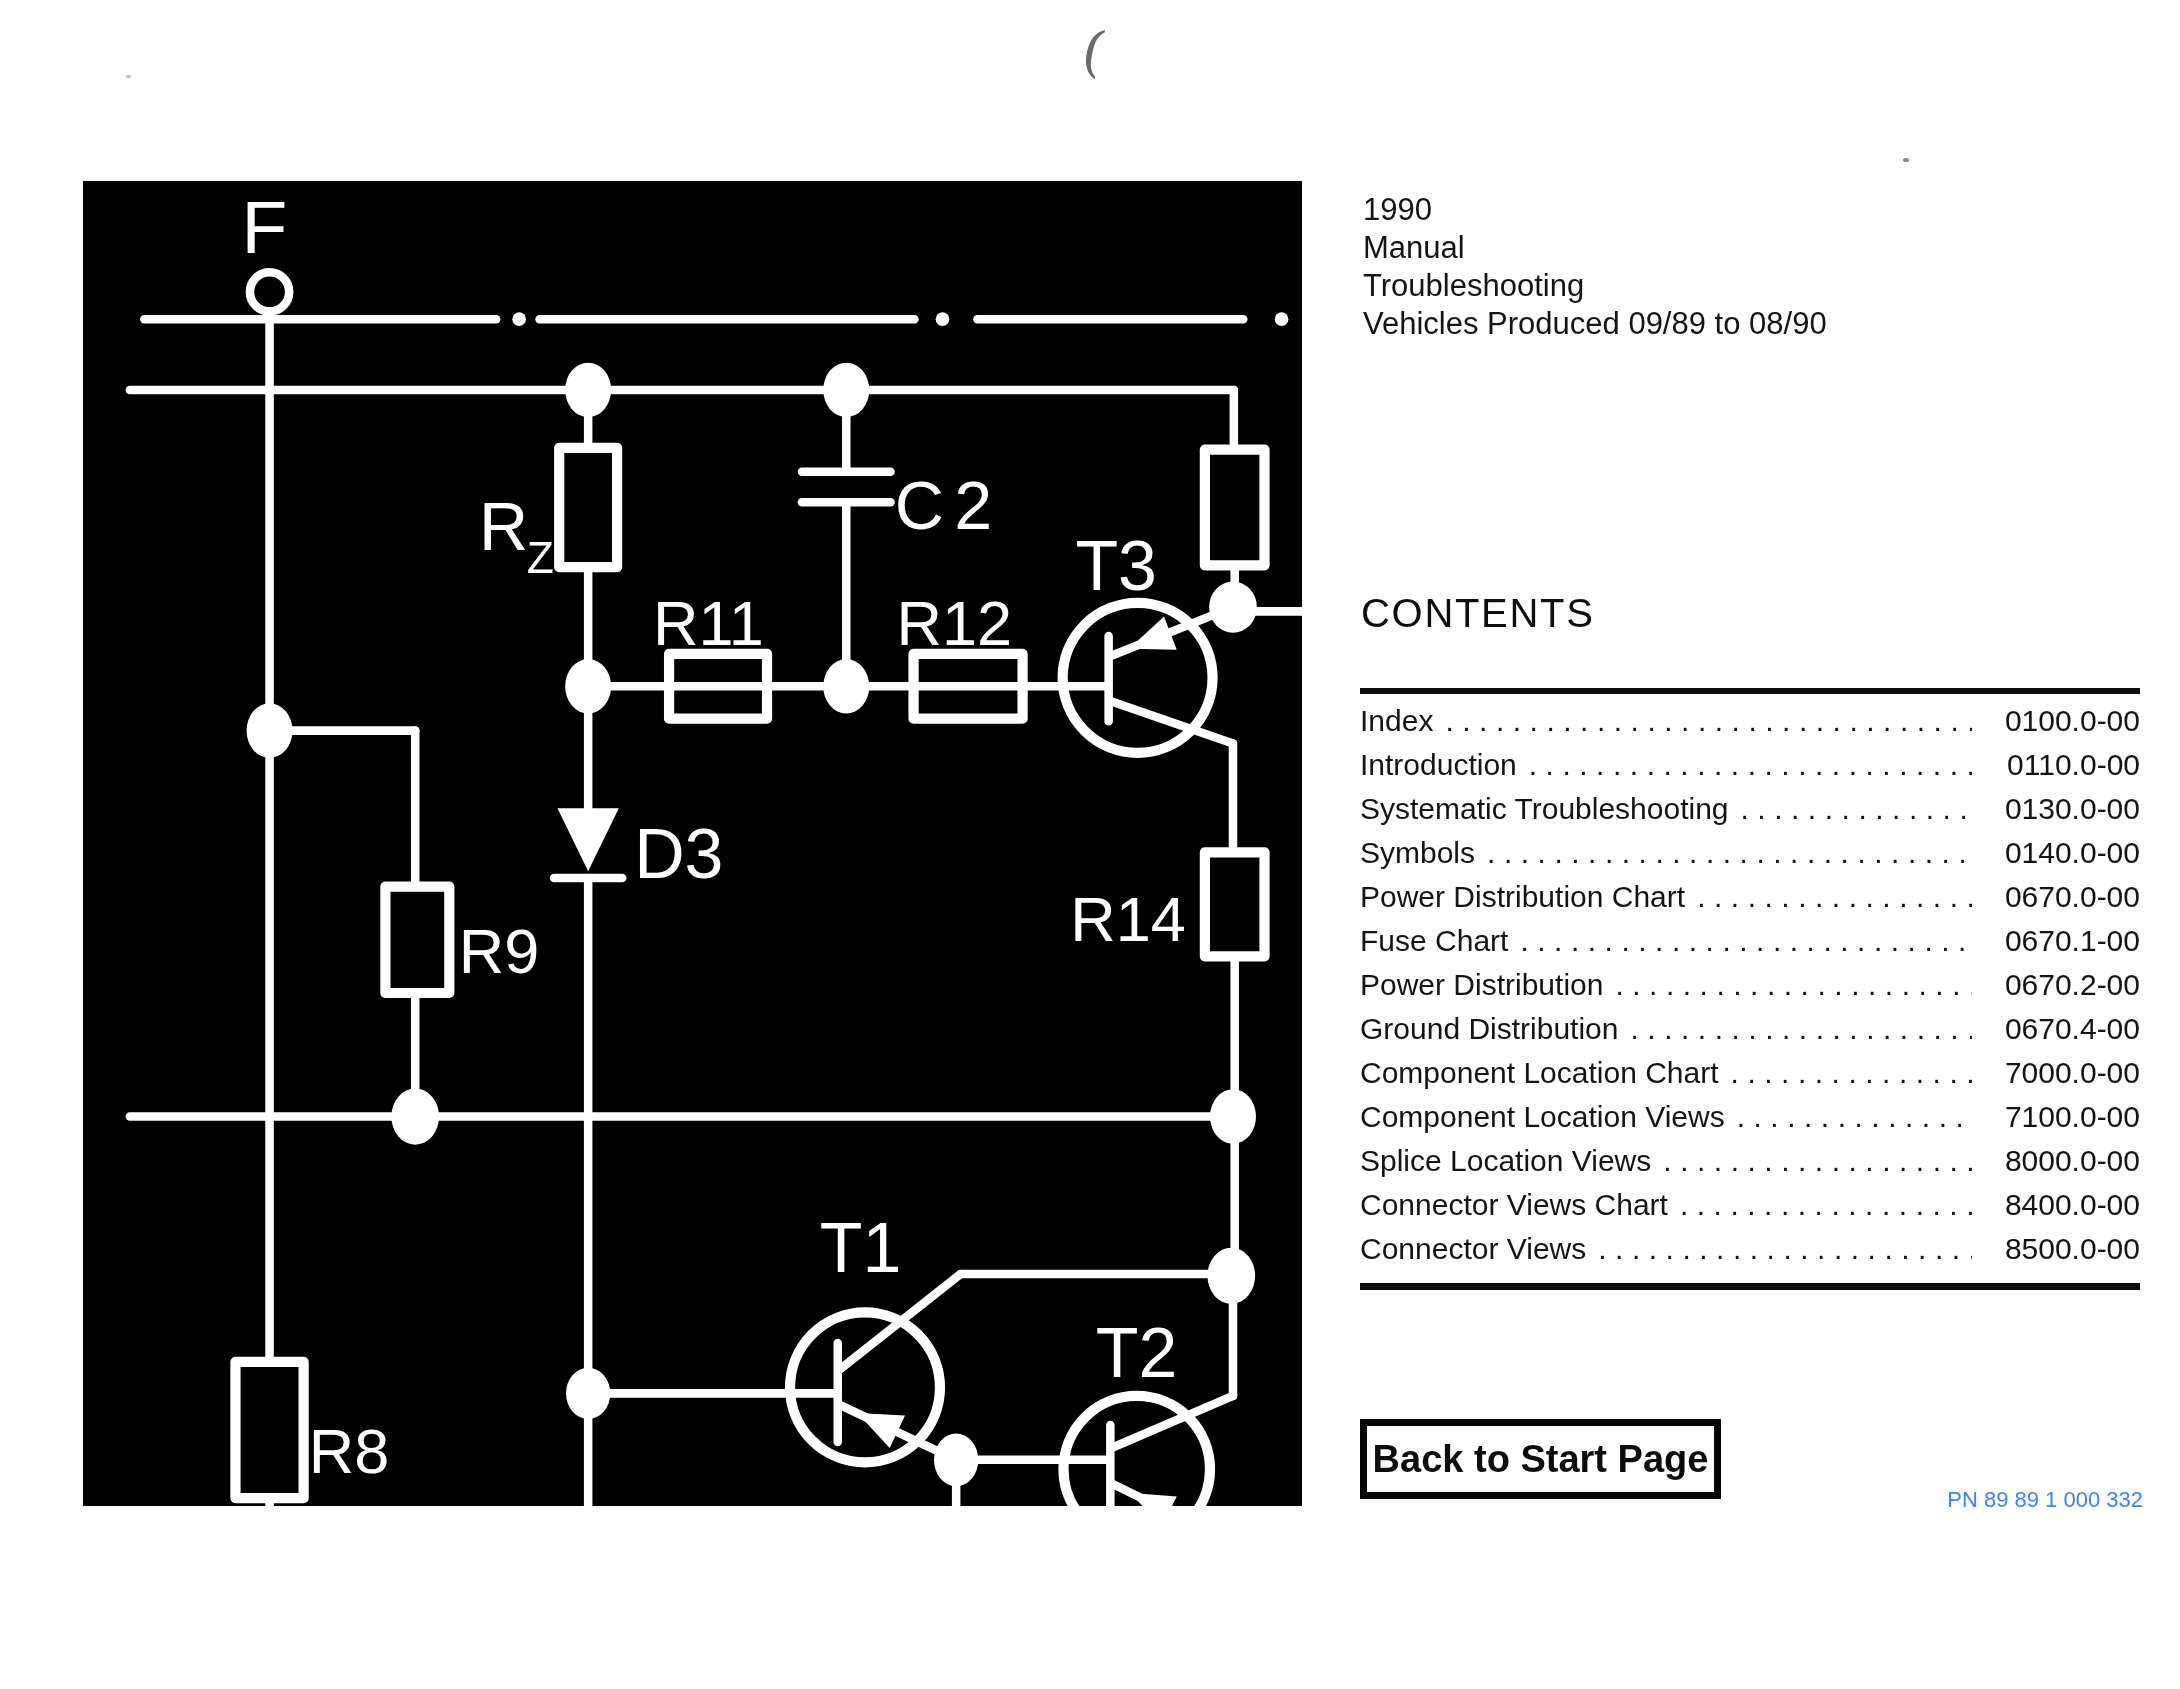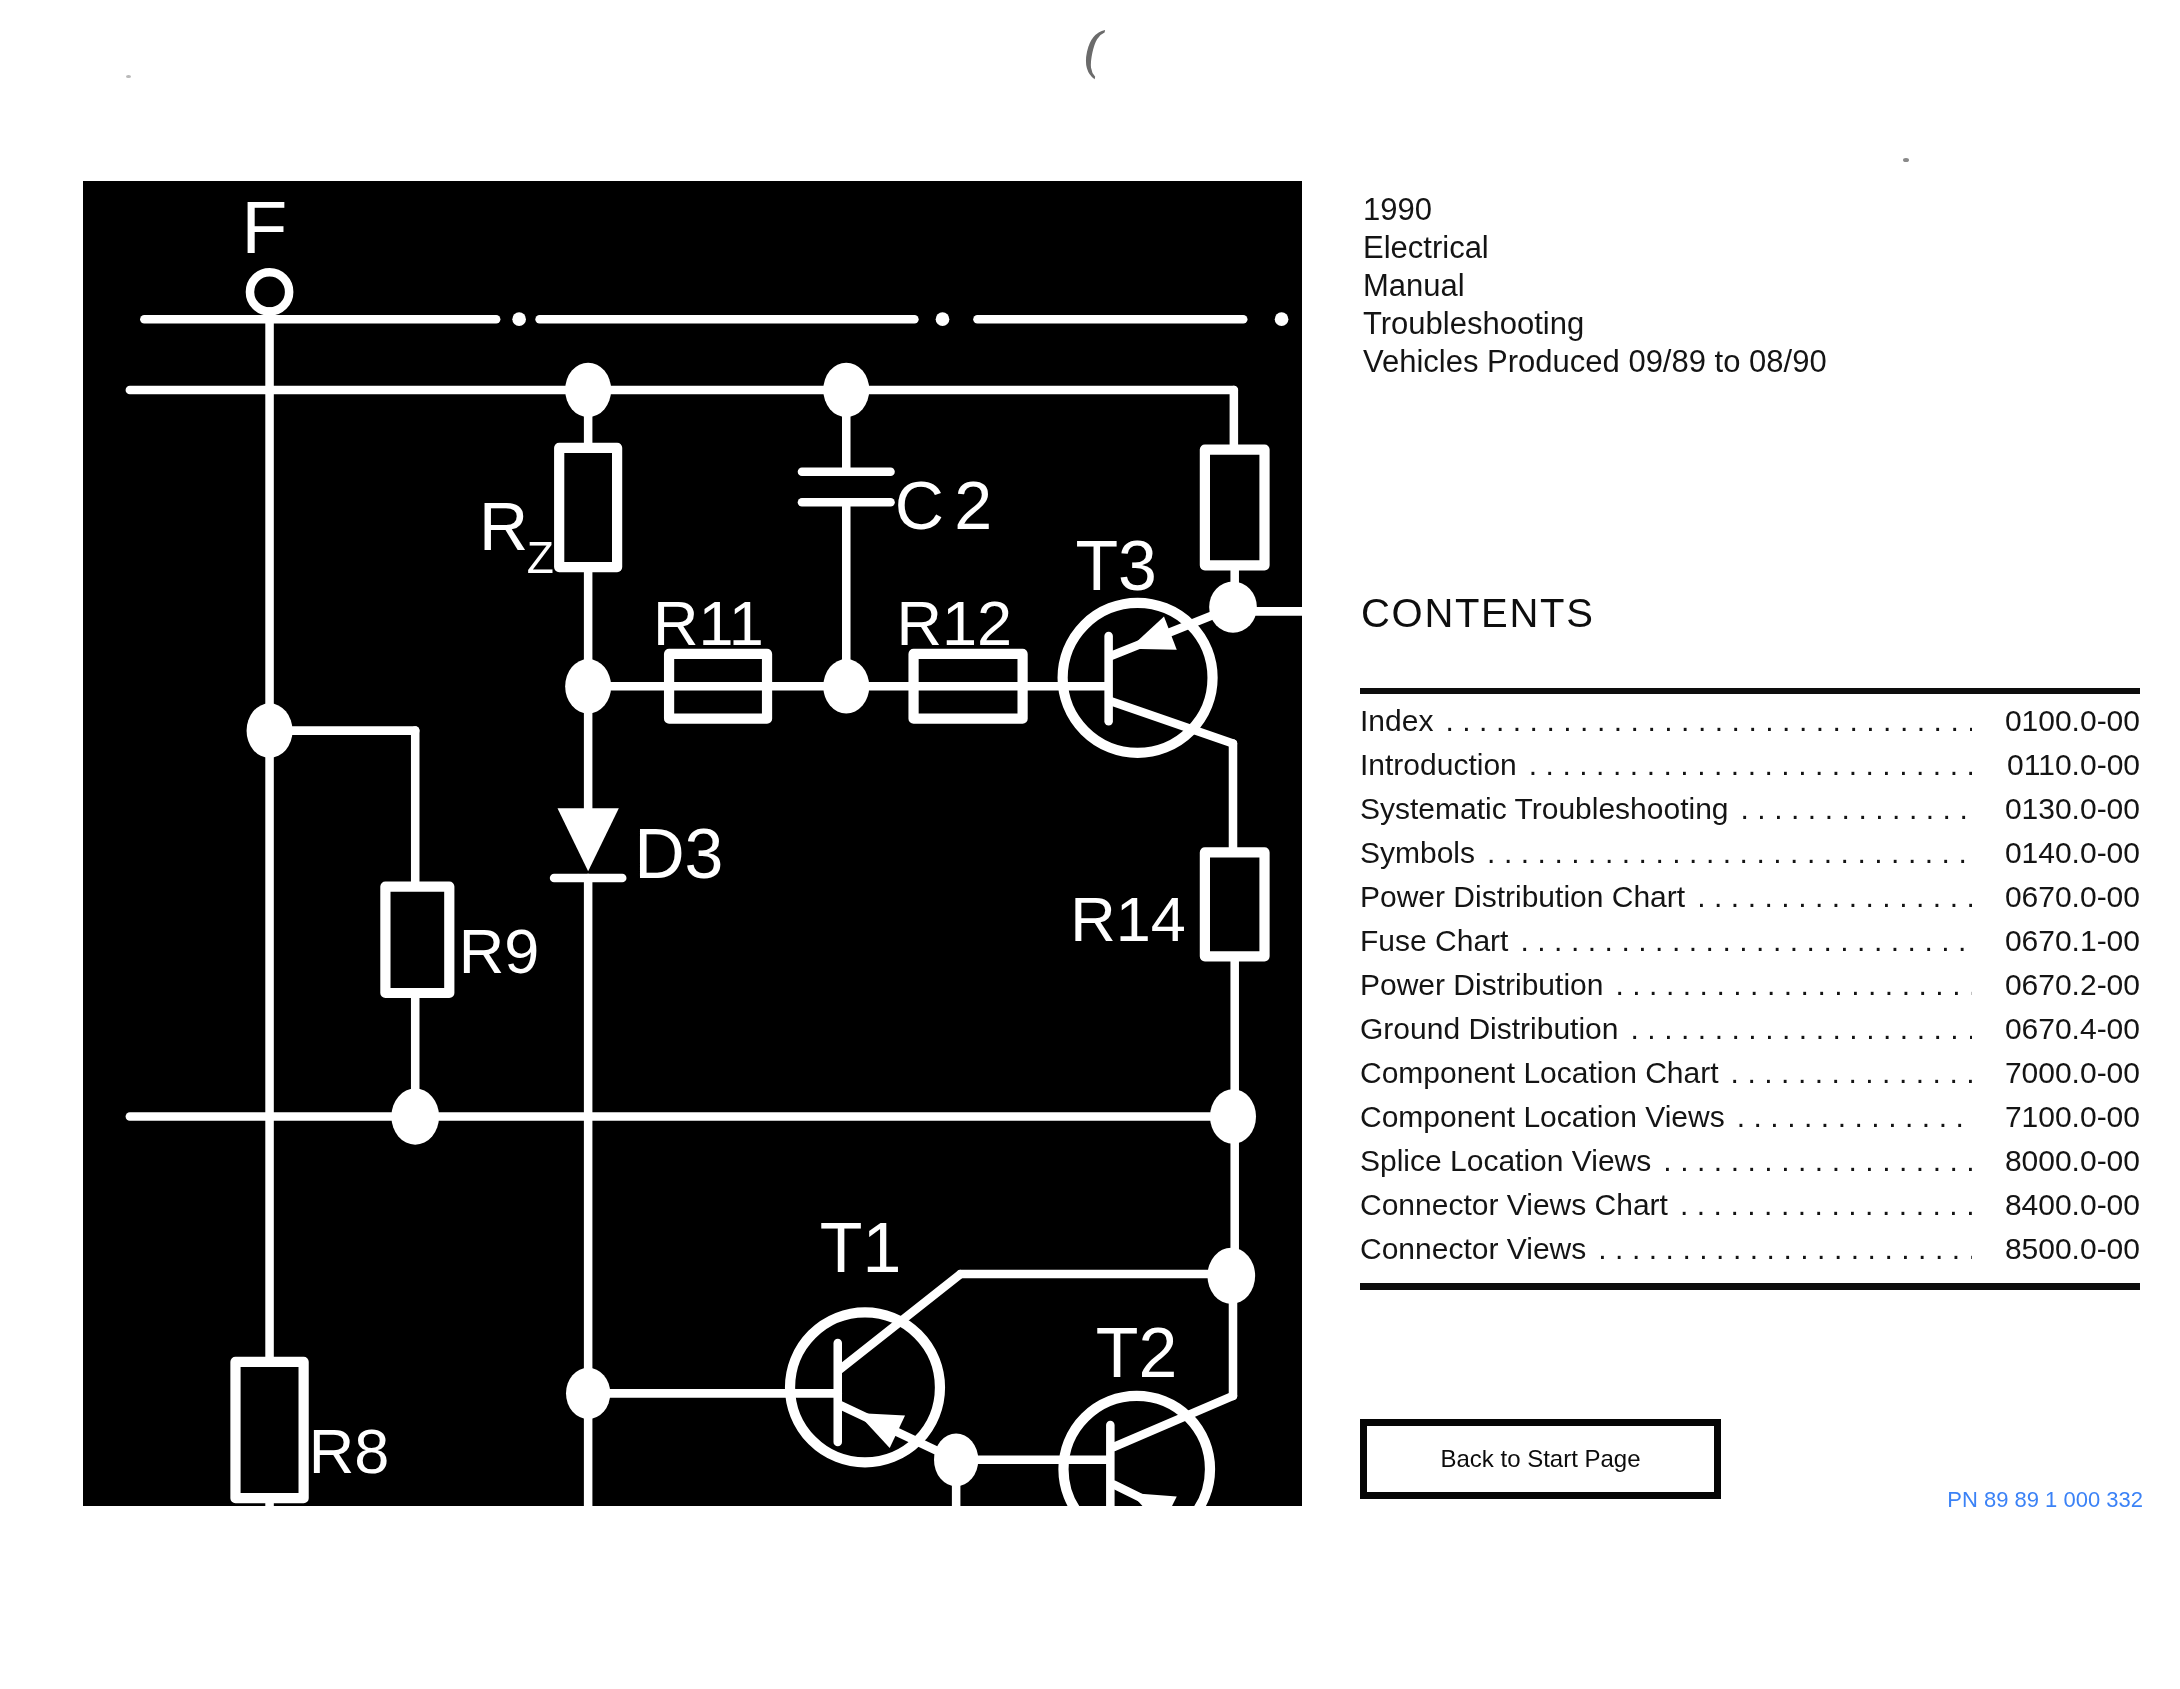--- a/index.html
+++ b/index.html
@@ -42,21 +42,21 @@
   }
   .toc-label{flex:none;}
   .toc-leader{
     flex:1 1 auto;overflow:hidden;white-space:nowrap;letter-spacing:8.5px;
     margin:0 10.2px 0 12px;font-size:30px;
   }
   .toc-code{flex:none;min-width:158px;text-align:right;}
   .back-button{
     position:absolute;left:1360px;top:1419px;width:347px;height:66px;
     border:7.7px solid #050505;background:#fff;display:flex;align-items:center;
-    justify-content:center;font-size:24px;font-weight:normal;color:#0c0c0c;cursor:pointer;
+    justify-content:center;font-size:38px;font-weight:bold;color:#0c0c0c;cursor:pointer;
   }
   .part-number{position:absolute;right:38px;top:1487px;font-size:22px;color:#3b82f6;}
 </style>
 </head>
 <body>
 
 <span class="stray-paren">(</span>
 <span class="speck speck-a"></span>
 <span class="speck speck-b"></span>
 
@@ -189,21 +189,20 @@
       <ellipse class="cfill" cx="1447" cy="1310" rx="27" ry="32"></ellipse>
       <ellipse class="cfill" cx="1445" cy="1497" rx="28" ry="33"></ellipse>
       <ellipse class="cfill" cx="690" cy="1635" rx="26" ry="30"></ellipse>
       <ellipse class="cfill" cx="1122" cy="1713" rx="26" ry="31"></ellipse>
     </g>
   </svg>
 </div>
 
 <div class="header-block">
   <div>1990</div>
-  <div>Electrical</div>
   <div>Manual</div>
   <div>Troubleshooting</div>
   <div>Vehicles Produced 09/89 to 08/90</div>
 </div>
 
 <div class="contents-title">CONTENTS</div>
 
 <div class="contents-table">
   <div class="rule-top"></div>
   <div>

